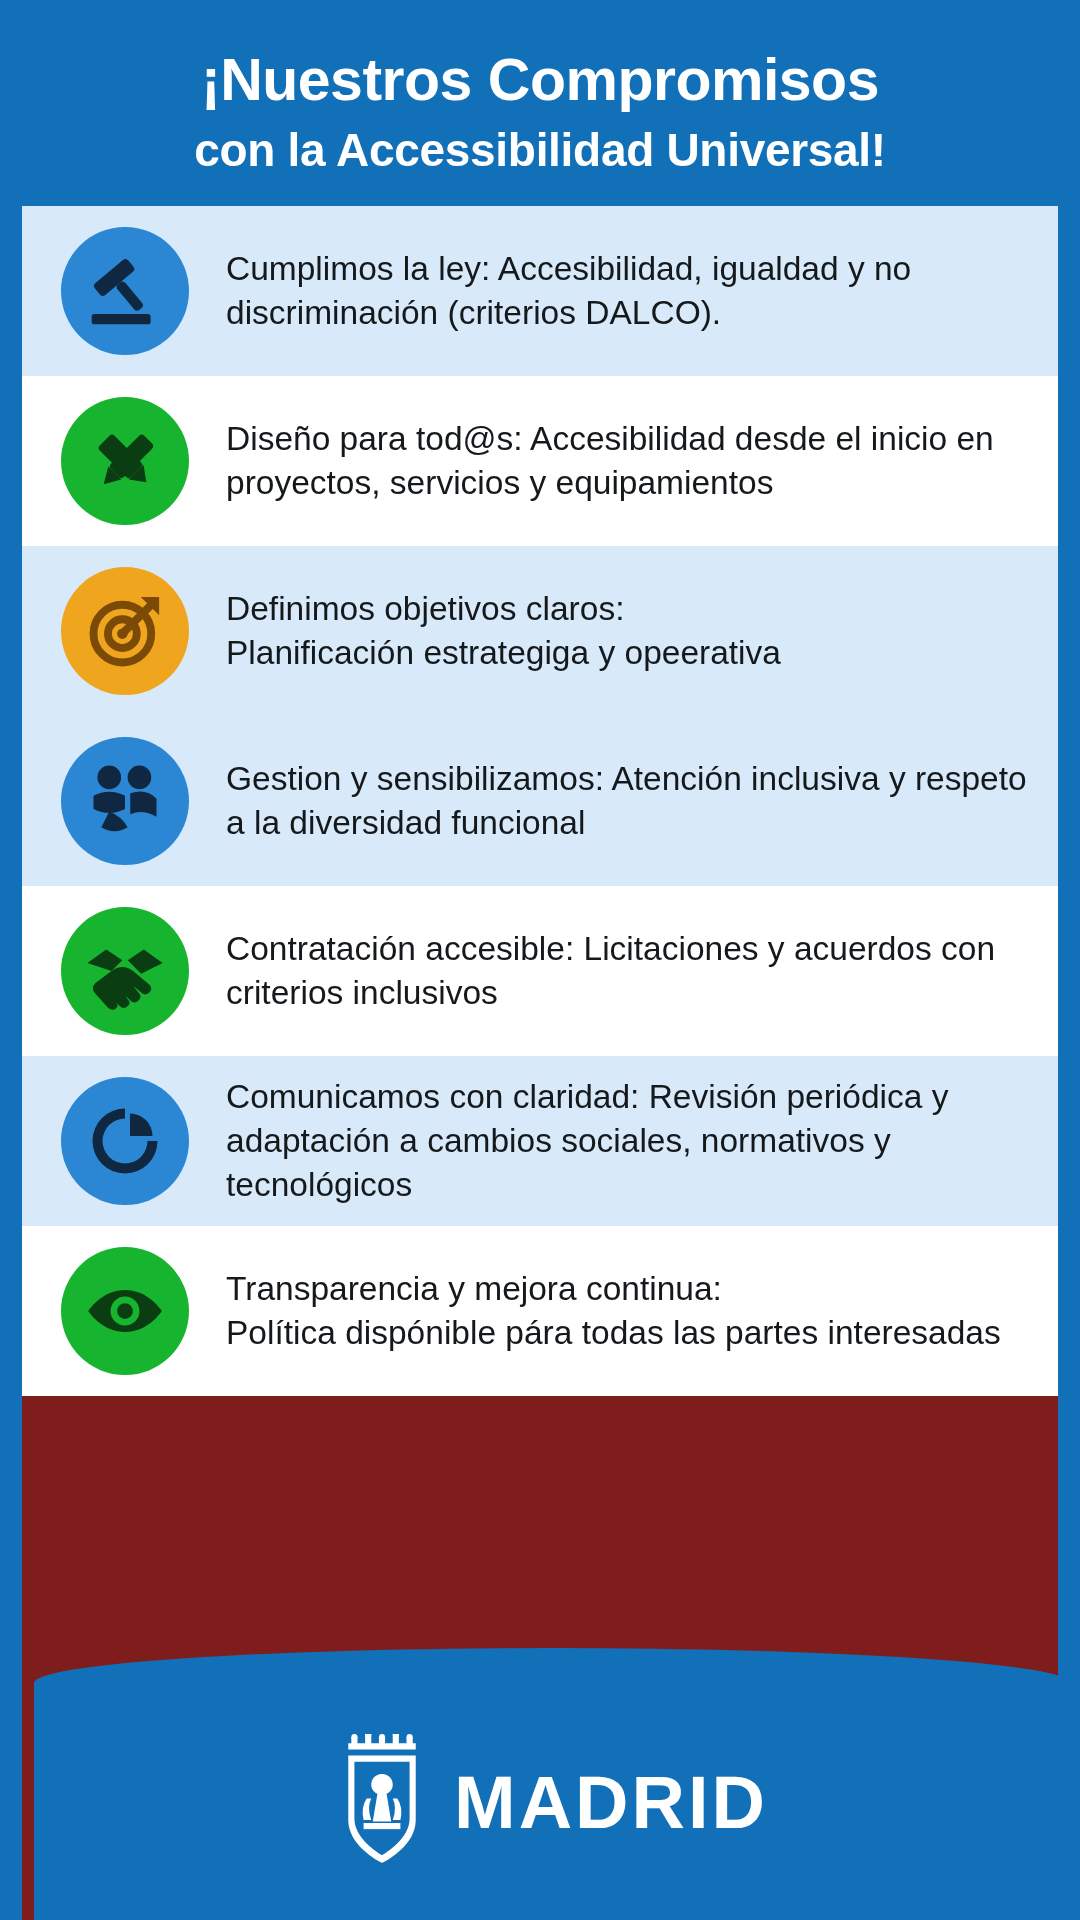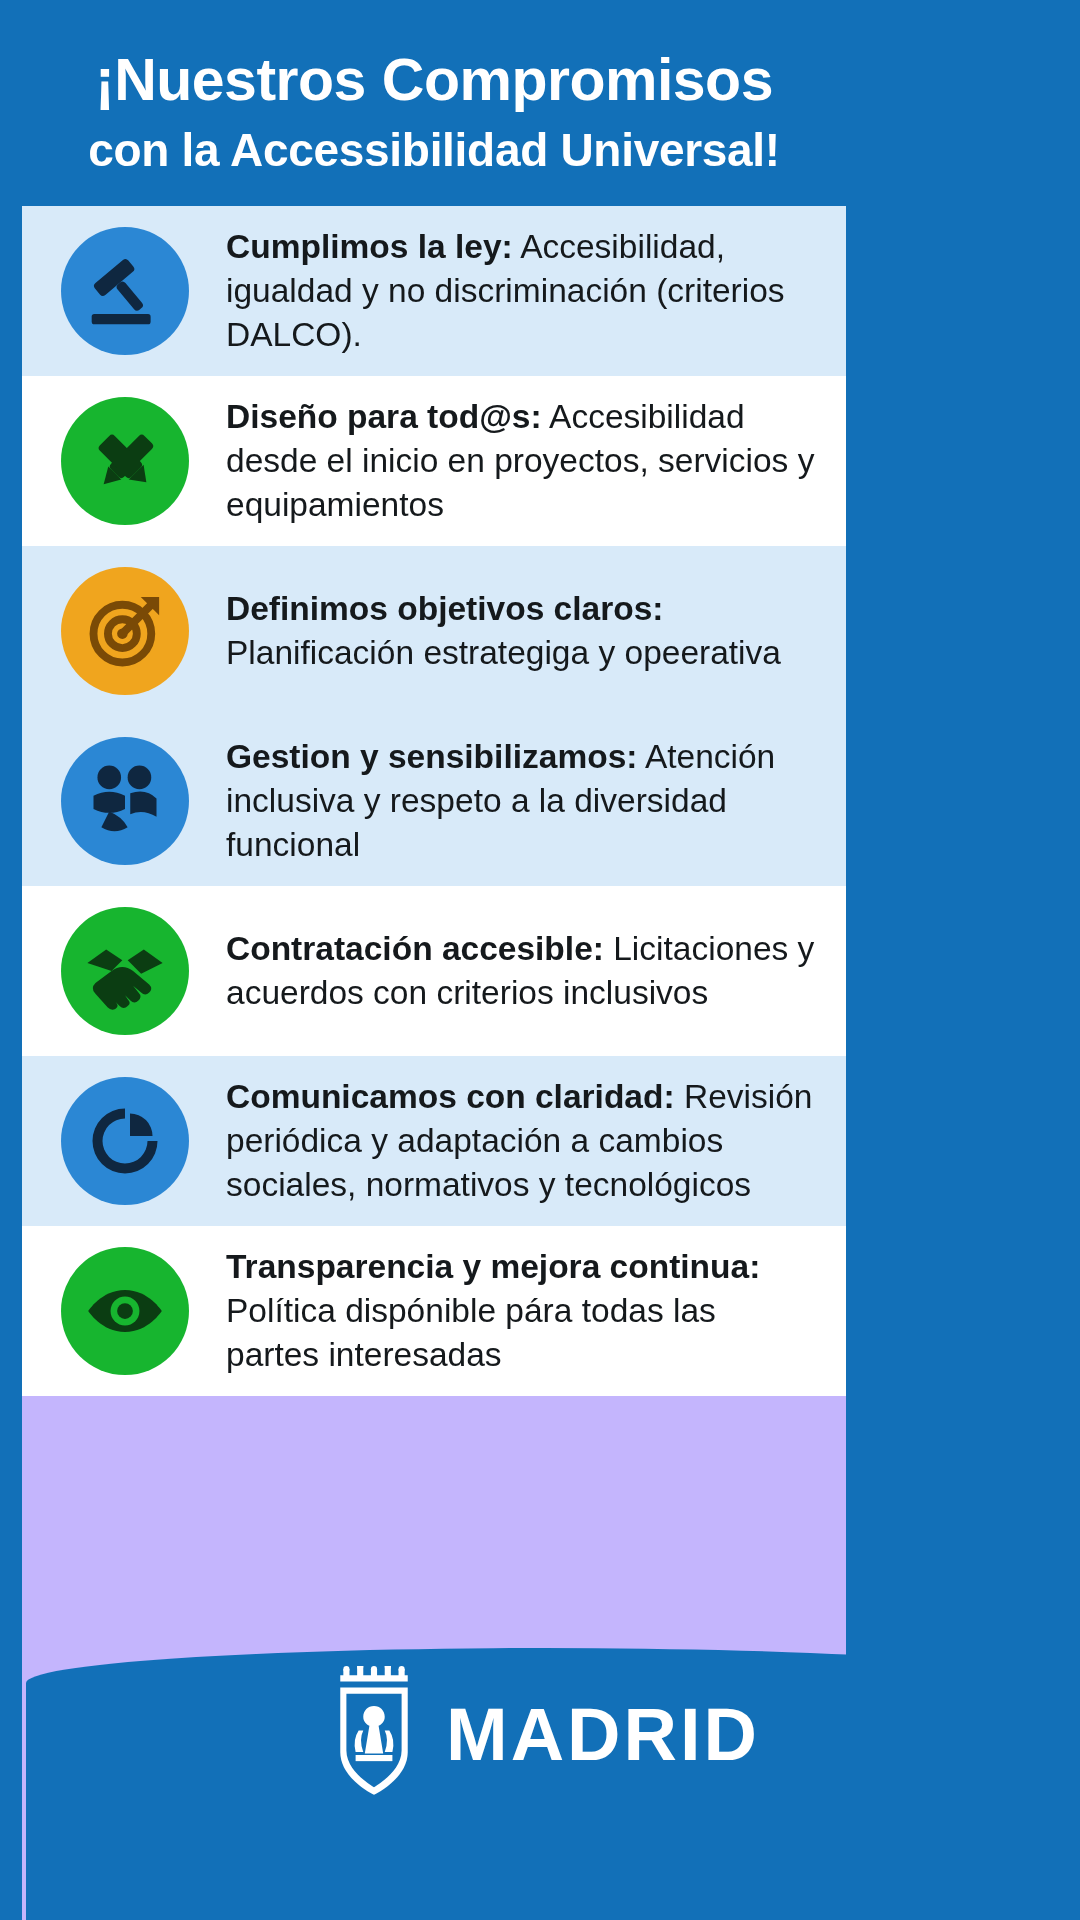--- a/index.html
+++ b/index.html
@@ -16,23 +16,23 @@
   .poster {
     position: relative;
     width: 1080px;
     height: 1920px;
     background: #1270b8;
     box-sizing: border-box;
     padding: 22px 22px 0 22px;
   }
   .sheet {
     position: relative;
-    width: 824px;
+    width: 1036px;
     height: 1898px;
-    background: #c4b5fd;
+    background: #7f1d1d;
     overflow: hidden;
   }
 
   
   .header {
     background: #1270b8;
     padding: 28px 30px 30px 30px;
     text-align: center;
   }
   .header .line1 {
@@ -86,34 +86,34 @@
   .circle svg { display: block; }
   .text {
     flex: 1 1 auto;
     padding-left: 32px;
     padding-right: 10px;
     color: #15191c;
     font-size: 33.5px;
     line-height: 1.32;
   }
   .text b {
-    font-weight: bold;
+    font-weight: normal;
   }
 
   
   .footer {
     position: absolute;
-    left: 4px;
+    left: 12px;
     bottom: 0;
     width: 1036px;
     height: 272px;
     background: #1270b8;
     border-radius: 100% 100% 0 0 / 70px 70px 0 0;
     display: flex;
-    align-items: flex-start;
+    align-items: center;
     justify-content: center;
   }
   .brand {
     display: flex;
     align-items: center;
     gap: 26px;
     transform: translateY(18px);
   }
   .brand-text {
     color: #ffffff;

